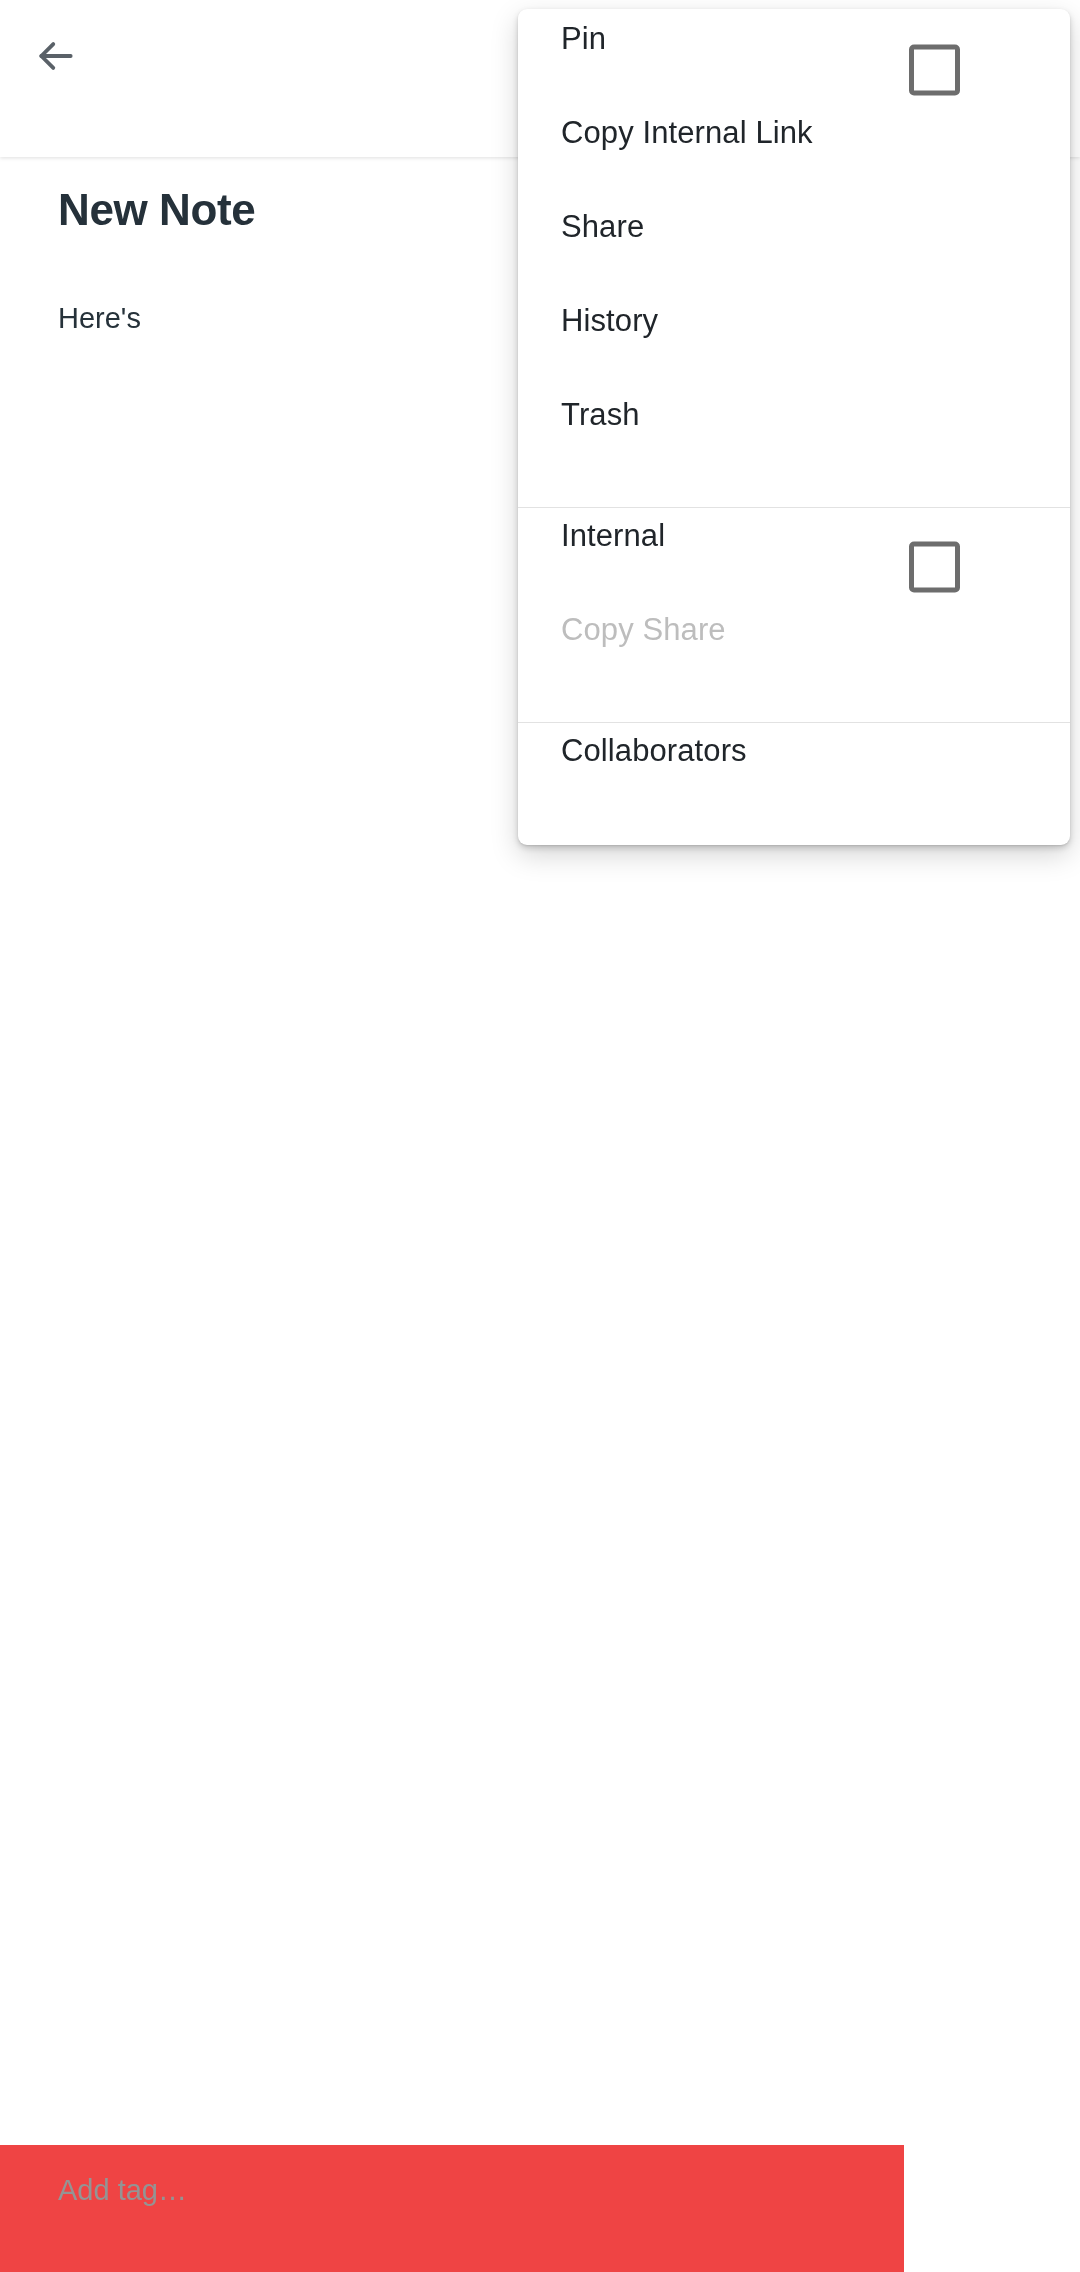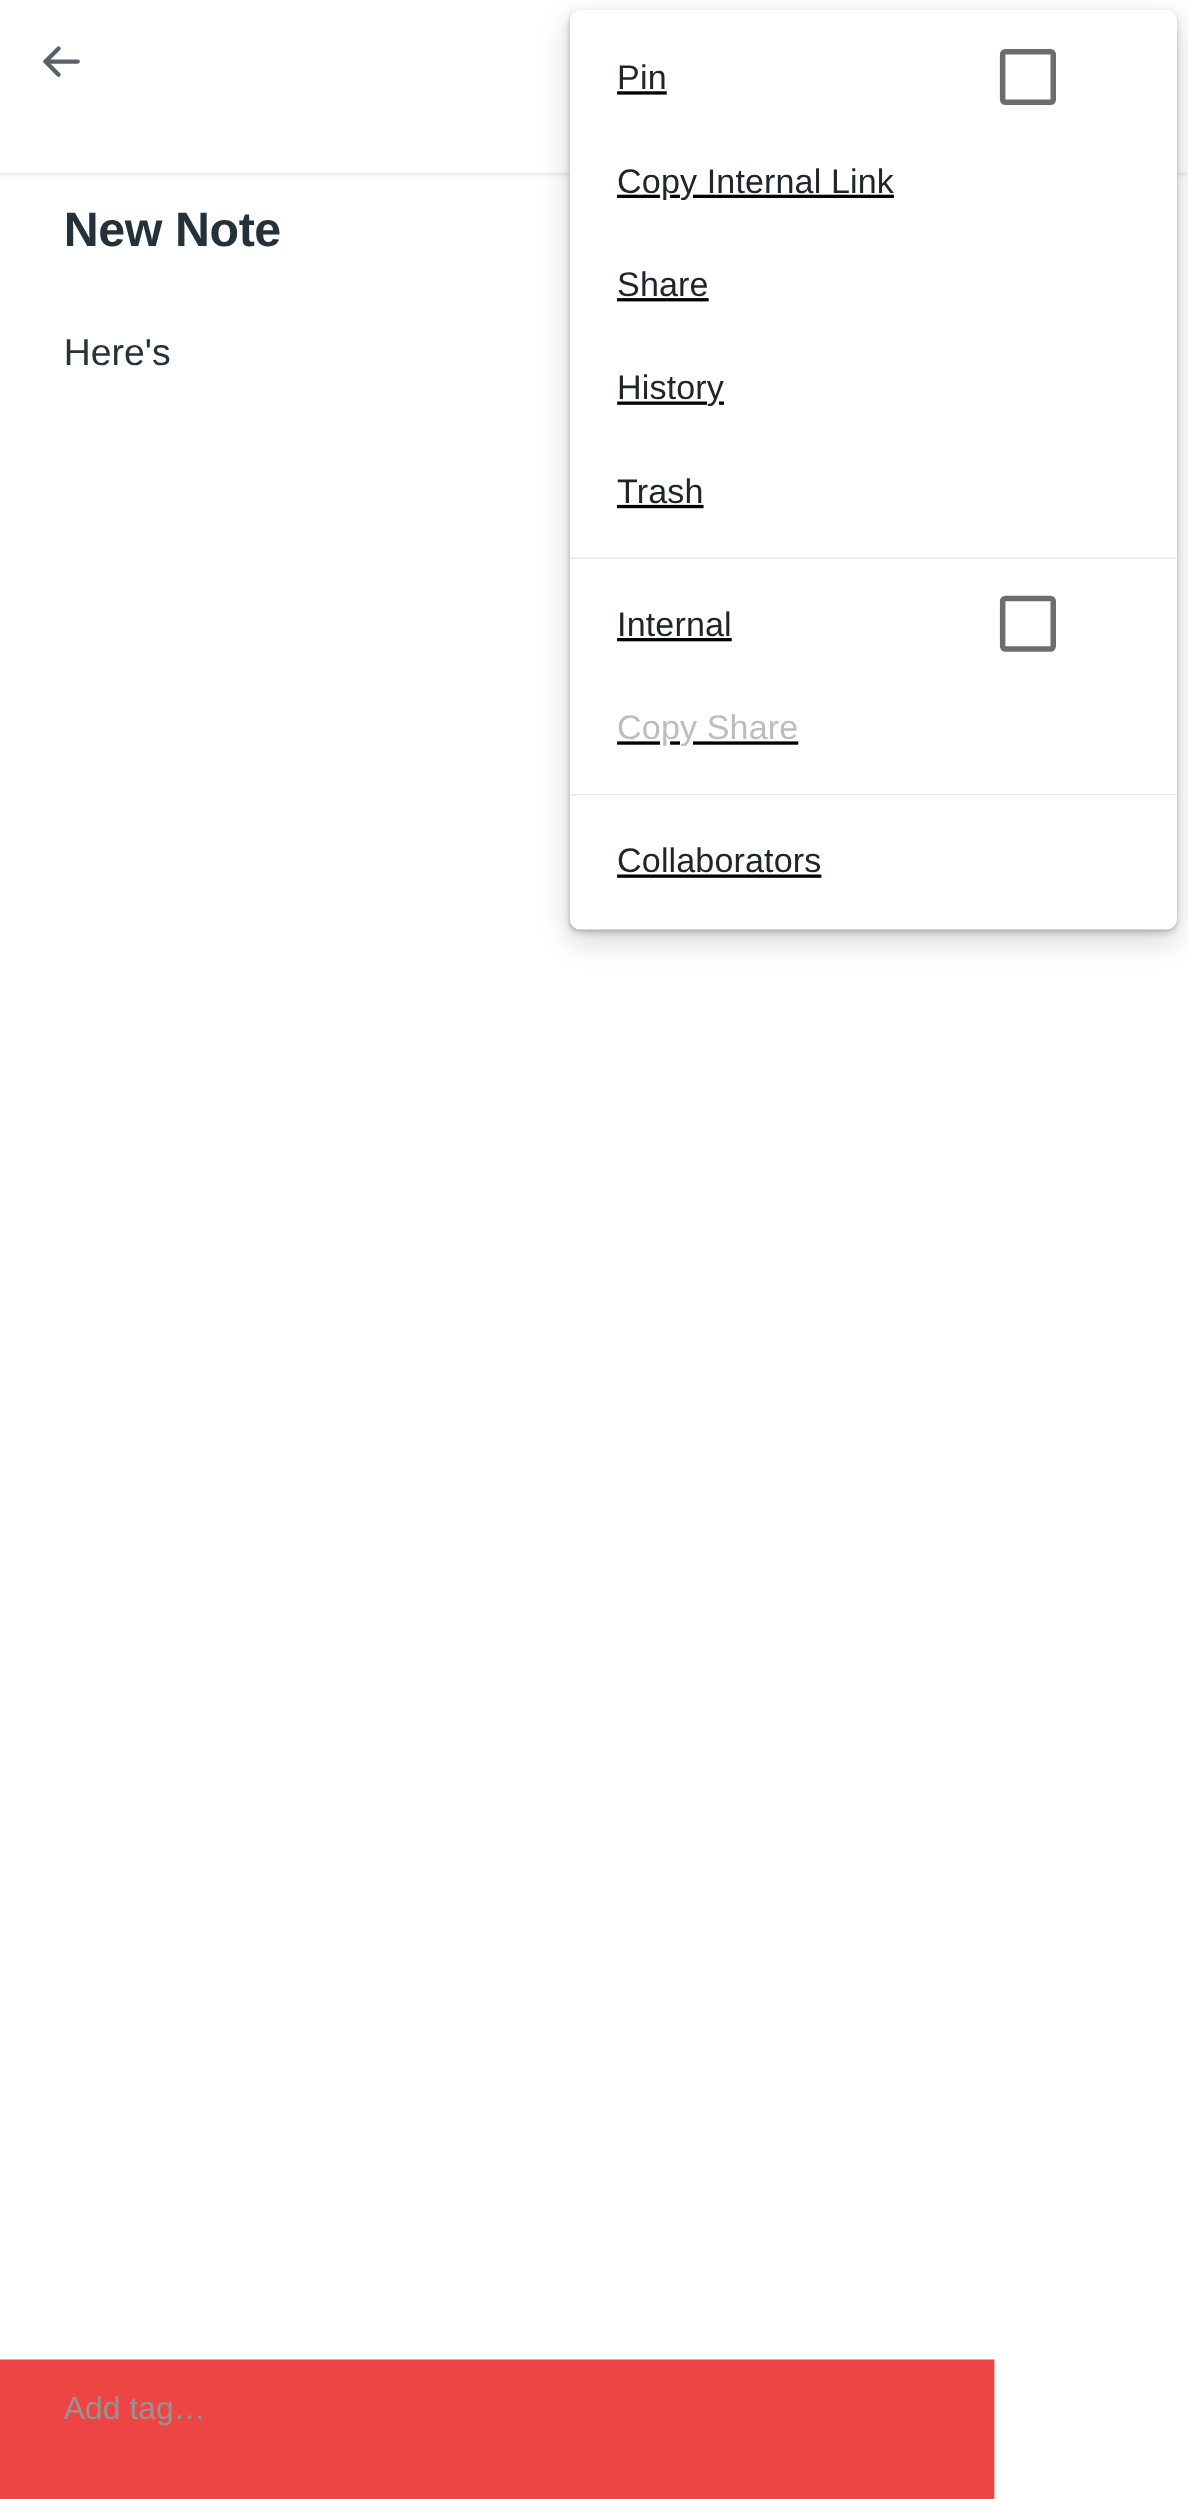--- a/index.html
+++ b/index.html
@@ -65,21 +65,21 @@
     letter-spacing: -0.4px;
     color: #25313a;
     line-height: 1.12;
     white-space: nowrap;
   }
 
   .note-body {
     position: absolute;
     left: 58px;
     top: 140px;
-    font-size: 34px;
+    font-size: 29px;
     font-weight: normal;
     color: #26323a;
     line-height: 1.45;
   }
 
   
   .tag-bar {
     position: absolute;
     left: 0;
     top: 2145px;
@@ -118,29 +118,28 @@
     z-index: 10;
     overflow: hidden;
   }
 
   .menu-group { background: #ffffff; }
   .menu-group + .menu-group { border-top: 1.5px solid #e2e2e2; }
 
   .menu-item {
     position: relative;
     display: flex;
-    align-items: center;
+    align-items: flex-start;
     height: 94px;
     padding: 0 0 0 43px;
     cursor: pointer;
     background: transparent;
     border: none;
     width: 100%;
     text-align: left;
-    text-decoration: underline;
   }
   .menu-group:first-child .menu-item:first-child { margin-top: 14px; }
   .menu-group:last-child .menu-item:last-child { margin-bottom: 16px; }
   .menu-group:not(:first-child) .menu-item:first-child { margin-top: 12px; }
   .menu-group:not(:last-child) .menu-item:last-child { margin-bottom: 14px; }
 
   .menu-label {
     font-size: 31px;
     font-weight: normal;
     color: #20252a;

